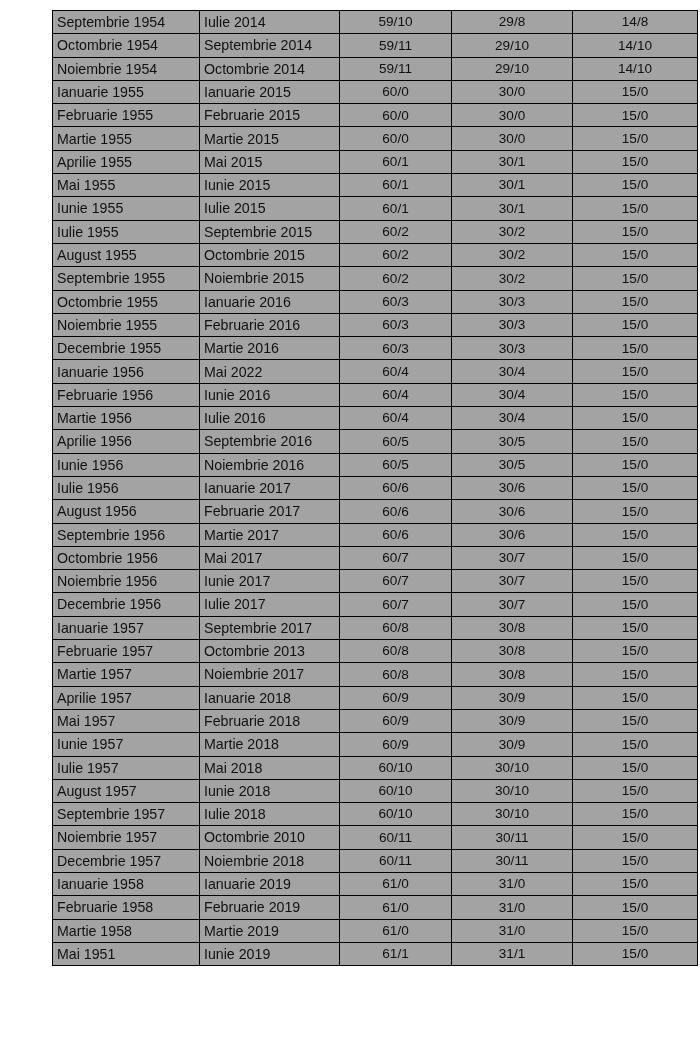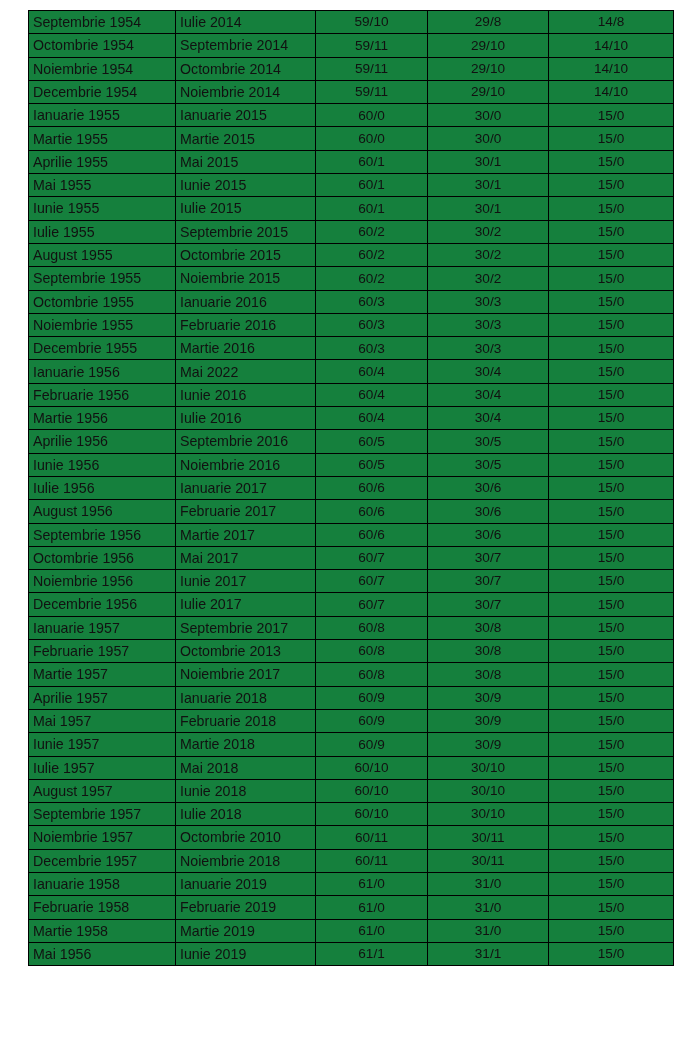--- a/index.html
+++ b/index.html
@@ -16,21 +16,22 @@
   #table-wrap {
     position: absolute;
     left: 28px;
     top: 10px;
     width: 645px;
   }
   table.retirement-table {
     border-collapse: collapse;
     table-layout: fixed;
     width: 645px;
-    background: #15803d;
+    background: #a3a3a3;
+    margin-left: 24px;
   }
   table.retirement-table col.c1 { width: 147px; }
   table.retirement-table col.c2 { width: 140px; }
   table.retirement-table col.c3 { width: 112px; }
   table.retirement-table col.c4 { width: 121px; }
   table.retirement-table col.c5 { width: 125px; }
 
   table.retirement-table td {
     border: 1.6px solid #000000;
     height: 23.3px;
@@ -77,34 +78,34 @@
           <td class="num">14/10</td>
         </tr>
         <tr>
           <td>Noiembrie 1954</td>
           <td>Octombrie 2014</td>
           <td class="num">59/11</td>
           <td class="num">29/10</td>
           <td class="num">14/10</td>
         </tr>
         <tr>
-          <td>Decembrie 1954</td>
-          <td>Noiembrie 2014</td>
-          <td class="num">59/11</td>
-          <td class="num">29/10</td>
-          <td class="num">14/10</td>
-        </tr>
-        <tr>
           <td>Ianuarie 1955</td>
           <td>Ianuarie 2015</td>
           <td class="num">60/0</td>
           <td class="num">30/0</td>
           <td class="num">15/0</td>
         </tr>
         <tr>
+          <td>Februarie 1955</td>
+          <td>Februarie 2015</td>
+          <td class="num">60/0</td>
+          <td class="num">30/0</td>
+          <td class="num">15/0</td>
+        </tr>
+        <tr>
           <td>Martie 1955</td>
           <td>Martie 2015</td>
           <td class="num">60/0</td>
           <td class="num">30/0</td>
           <td class="num">15/0</td>
         </tr>
         <tr>
           <td>Aprilie 1955</td>
           <td>Mai 2015</td>
           <td class="num">60/1</td>
@@ -336,21 +337,21 @@
           <td class="num">15/0</td>
         </tr>
         <tr>
           <td>Martie 1958</td>
           <td>Martie 2019</td>
           <td class="num">61/0</td>
           <td class="num">31/0</td>
           <td class="num">15/0</td>
         </tr>
         <tr>
-          <td>Mai 1956</td>
+          <td>Mai 1951</td>
           <td>Iunie 2019</td>
           <td class="num">61/1</td>
           <td class="num">31/1</td>
           <td class="num">15/0</td>
         </tr>
       </tbody>
   </table>
 </div>
 
 </body></html>

